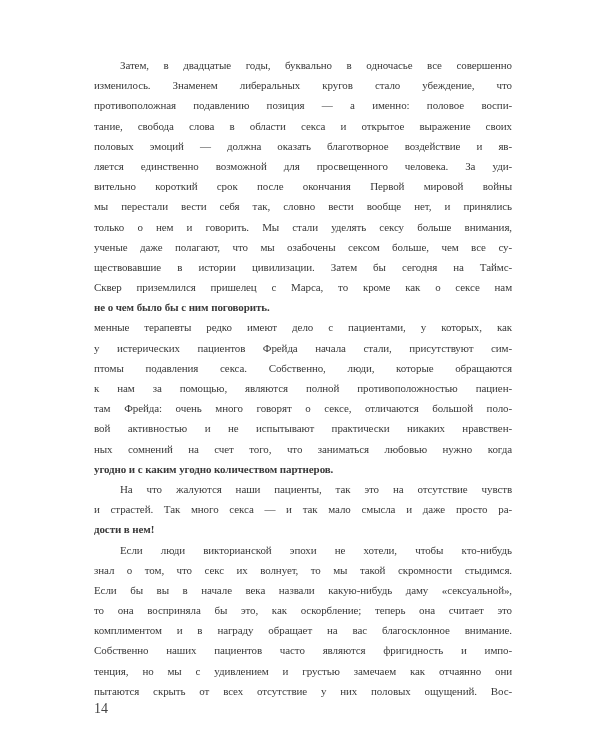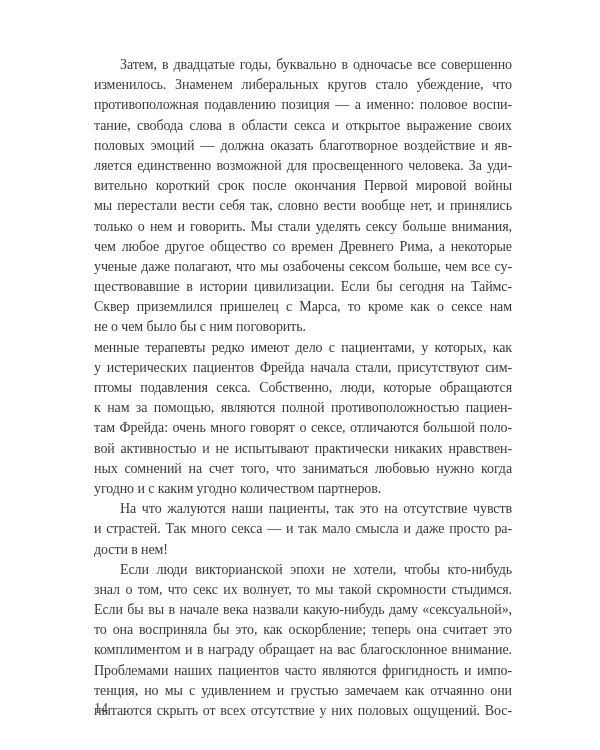--- a/index.html
+++ b/index.html
@@ -26,31 +26,32 @@
     .text-block {
       position: absolute;
       left: 94px;
       top: 55px;
       width: 418px;
     }
     .line {
       display: block;
       height: 20.2px;
       line-height: 20.2px;
-      font-size: 14px;
+      font-size: 11px;
       white-space: nowrap;
       text-align: justify;
       text-align-last: justify;
       letter-spacing: -0.1px;
     }
     .line.indent {
       padding-left: 26px;
     }
     .line.last {
       text-align-last: left;
+      font-weight: bold;
     }
     .page-number {
       position: absolute;
       left: 94px;
       top: 699px;
       font-size: 14px;
       line-height: 20px;
       color: #444444;
     }
   </style>
@@ -63,23 +64,22 @@
     <div>
       <span class="line indent">Затем, в двадцатые годы, буквально в одночасье все совершенно</span>
       <span class="line">изменилось. Знаменем либеральных кругов стало убеждение, что</span>
       <span class="line">противоположная подавлению позиция — а именно: половое воспи-</span>
       <span class="line">тание, свобода слова в области секса и открытое выражение своих</span>
       <span class="line">половых эмоций — должна оказать благотворное воздействие и яв-</span>
       <span class="line">ляется единственно возможной для просвещенного человека. За уди-</span>
       <span class="line">вительно короткий срок после окончания Первой мировой войны</span>
       <span class="line">мы перестали вести себя так, словно вести вообще нет, и принялись</span>
       <span class="line">только о нем и говорить. Мы стали уделять сексу больше внимания,</span>
-      <span class="line">чем любое другое общество со времен Древнего Рима, а некоторые</span>
       <span class="line">ученые даже полагают, что мы озабочены сексом больше, чем все су-</span>
-      <span class="line">ществовавшие в истории цивилизации. Если бы сегодня на Таймс-</span>
+      <span class="line">ществовавшие в истории цивилизации. Затем бы сегодня на Таймс-</span>
       <span class="line">Сквер приземлился пришелец с Марса, то кроме как о сексе нам</span>
       <span class="line last">не о чем было бы с ним поговорить.</span>
     </div>
 
     <div>
       <span class="line">менные терапевты редко имеют дело с пациентами, у которых, как</span>
       <span class="line">у истерических пациентов Фрейда начала стали, присутствуют сим-</span>
       <span class="line">птомы подавления секса. Собственно, люди, которые обращаются</span>
       <span class="line">к нам за помощью, являются полной противоположностью пациен-</span>
       <span class="line">там Фрейда: очень много говорят о сексе, отличаются большой поло-</span>
@@ -93,21 +93,21 @@
       <span class="line">и страстей. Так много секса — и так мало смысла и даже просто ра-</span>
       <span class="line last">дости в нем!</span>
     </div>
 
     <div>
       <span class="line indent">Если люди викторианской эпохи не хотели, чтобы кто-нибудь</span>
       <span class="line">знал о том, что секс их волнует, то мы такой скромности стыдимся.</span>
       <span class="line">Если бы вы в начале века назвали какую-нибудь даму «сексуальной»,</span>
       <span class="line">то она восприняла бы это, как оскорбление; теперь она считает это</span>
       <span class="line">комплиментом и в награду обращает на вас благосклонное внимание.</span>
-      <span class="line">Проблемами наших пациентов часто являются фригидность и импо-</span>
+      <span class="line">Собственно наших пациентов часто являются фригидность и импо-</span>
       <span class="line">тенция, но мы с удивлением и грустью замечаем как отчаянно они</span>
       <span class="line">пытаются скрыть от всех отсутствие у них половых ощущений. Вос-</span>
     </div>
 
   </div>
 
   <div class="page-number">14</div>
 </div>
 
 </body></html>

